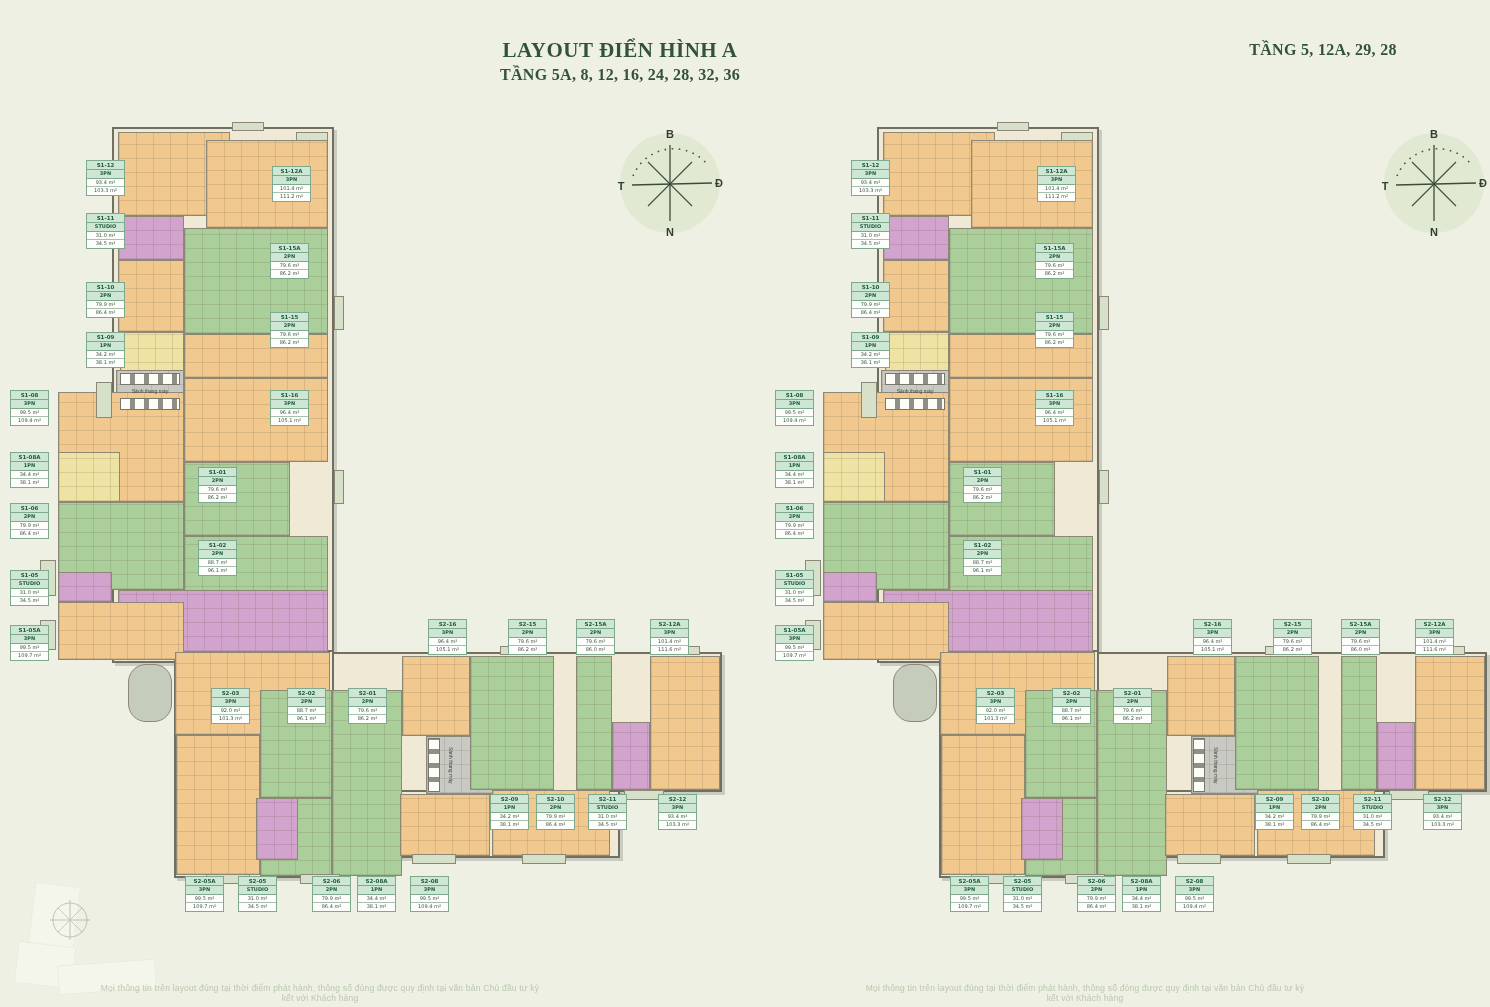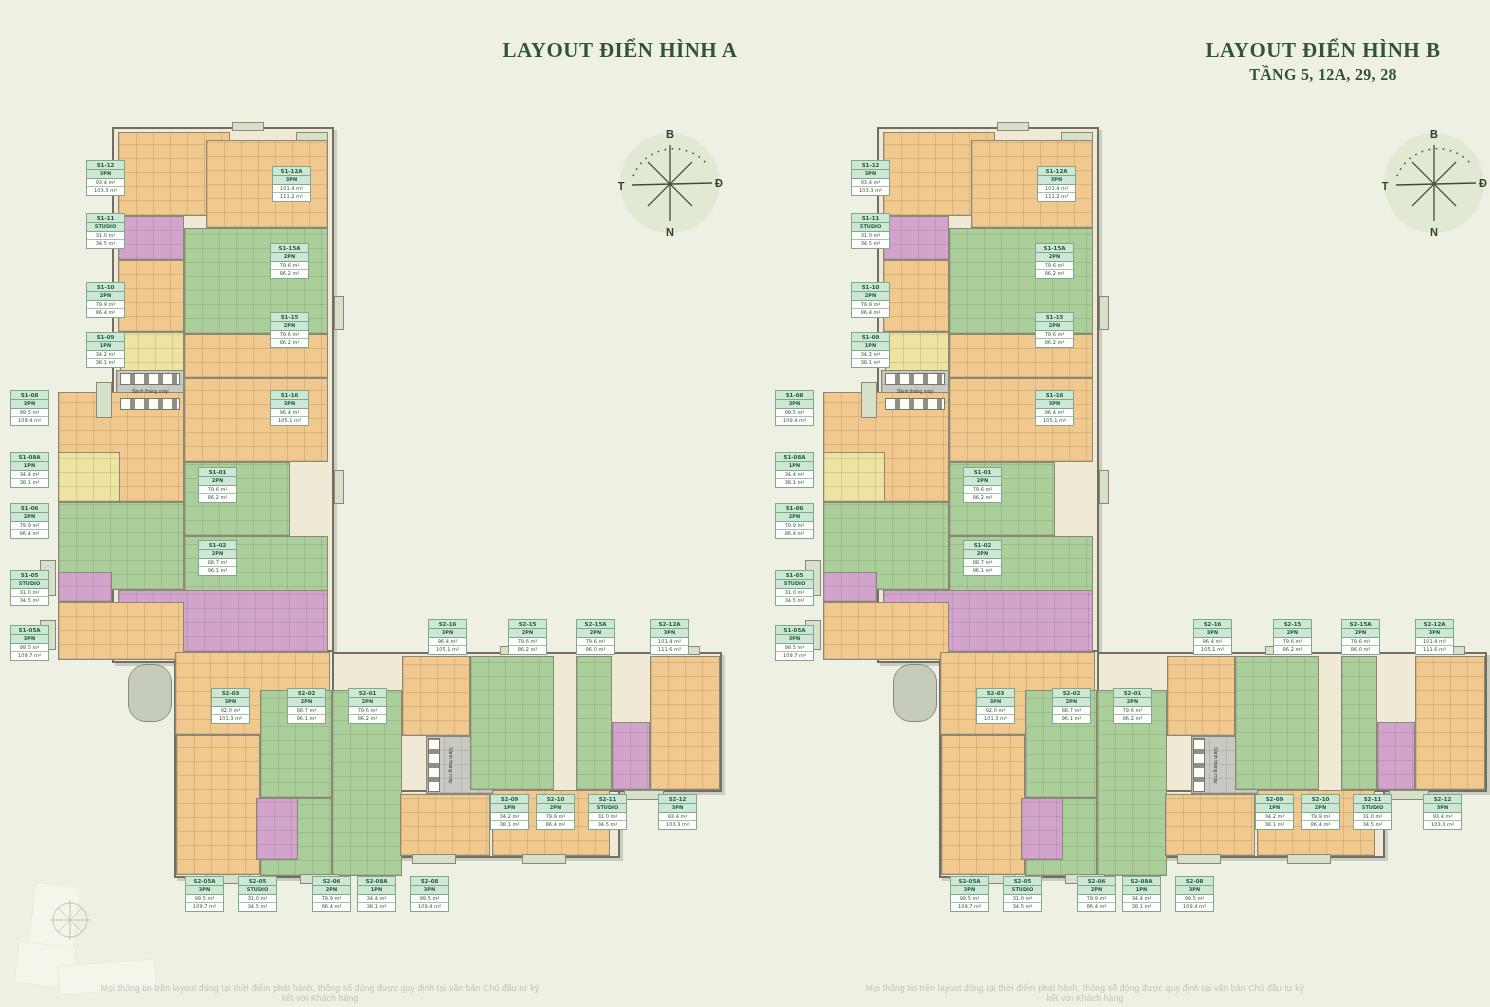--- a/index.html
+++ b/index.html
@@ -60,23 +60,23 @@
   .ghost{position:absolute;left:0;top:870px;width:180px;height:137px;opacity:.85;}
   .ghost .gblk{position:absolute;background:#f6f8ee;border:1px solid #e7ecdc;}
 </style>
 </head>
 <body>
 
 <div class="page">
 
   <div class="title-block title-a">
     <div class="title">LAYOUT ĐIỂN HÌNH A</div>
+    <div class="subtitle">TẦNG 5A, 8, 12, 16, 24, 28, 32, 36</div>
   </div>
   <div class="title-block title-b">
-    <div class="title">LAYOUT ĐIỂN HÌNH B</div>
     <div class="subtitle">TẦNG 5, 12A, 29, 28</div>
   </div>
 
 
   <svg class="compass" style="left:612px;top:124px" width="116" height="116" viewBox="0 0 116 116">
     <circle cx="58" cy="59" r="50" fill="#e2e9d3"></circle>
     <path d="M 21 52 A 44 44 0 0 1 95 40" fill="none" stroke="#44544a" stroke-width="1.6" stroke-dasharray="1.6 5.5"></path>
     <line x1="58" y1="21" x2="58" y2="97" stroke="#3c4c3c" stroke-width="1.3"></line>
     <line x1="20" y1="61" x2="100" y2="59" stroke="#3c4c3c" stroke-width="1.3"></line>
     <line x1="36" y1="38" x2="80" y2="82" stroke="#3c4c3c" stroke-width="1.1"></line>

